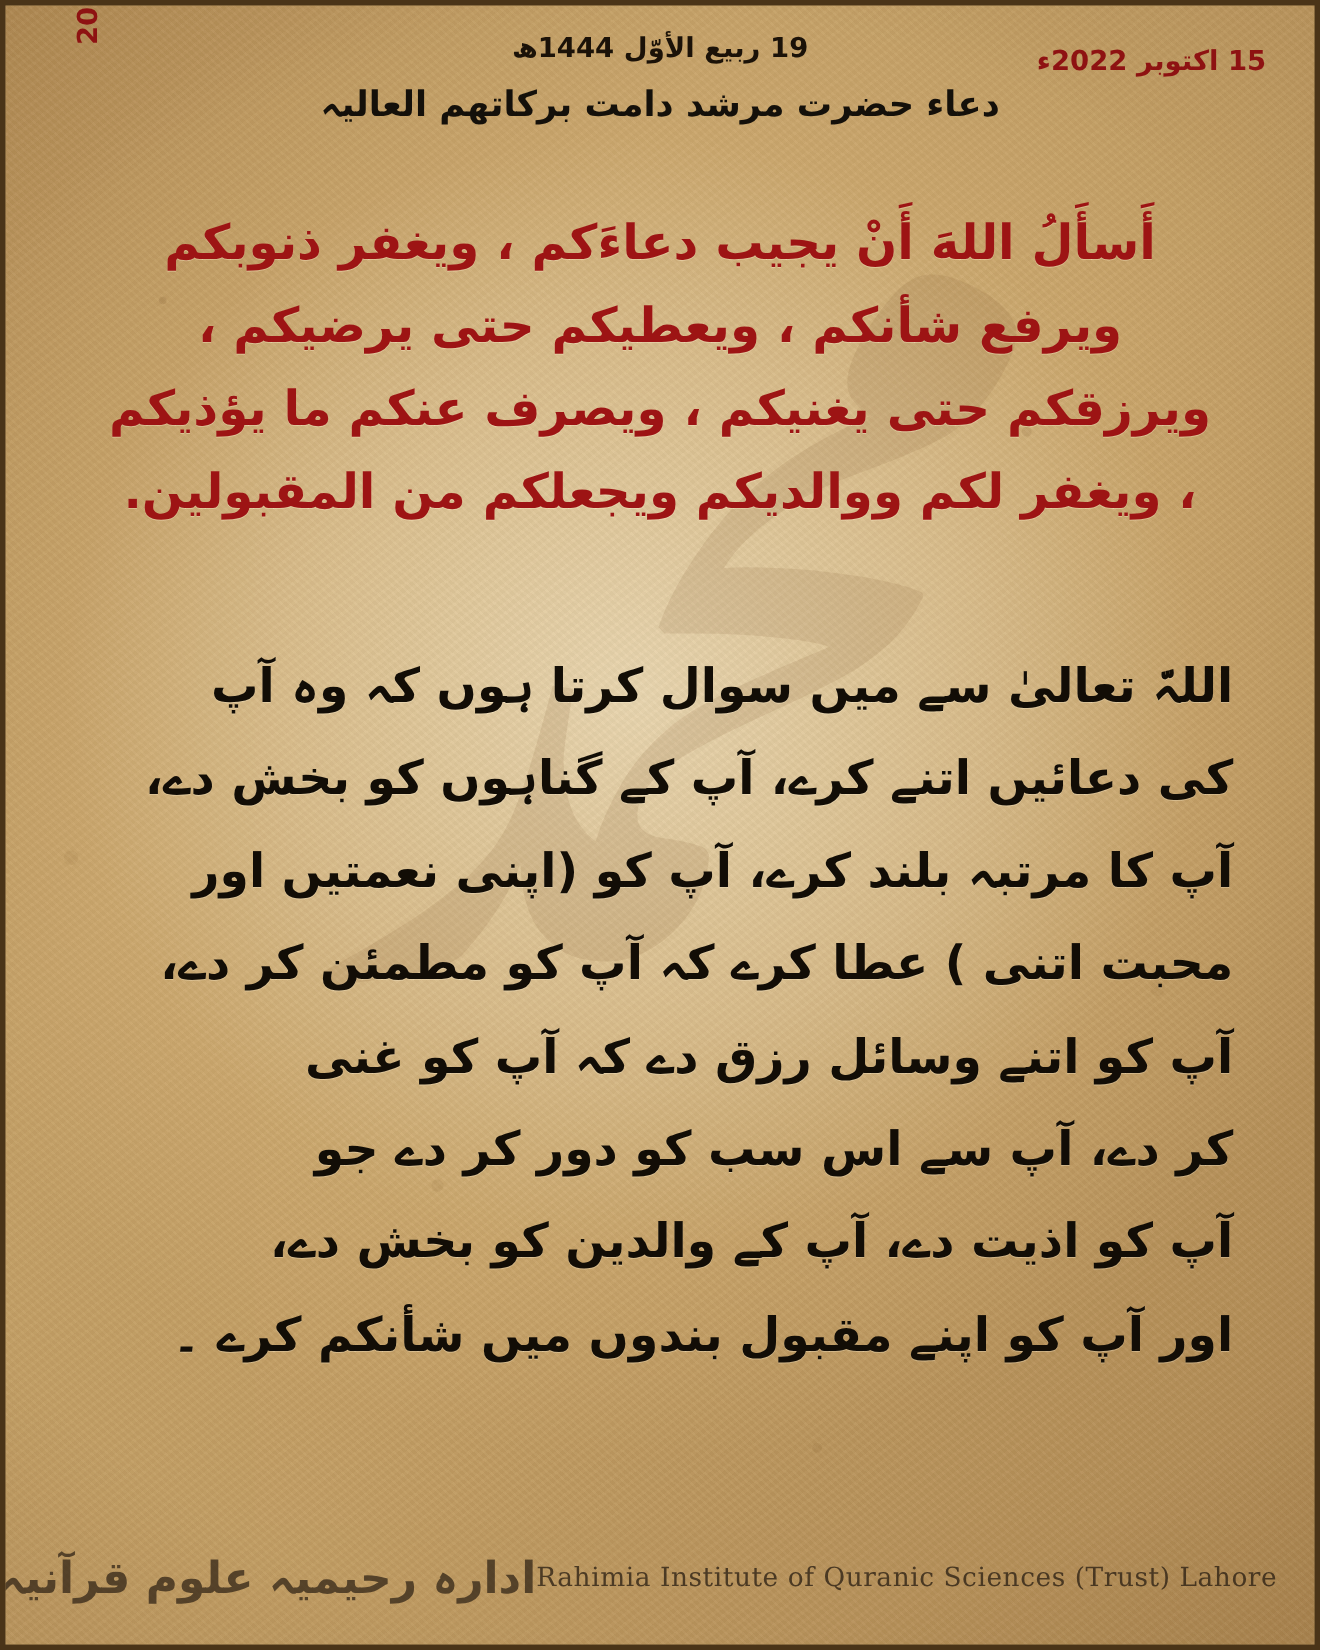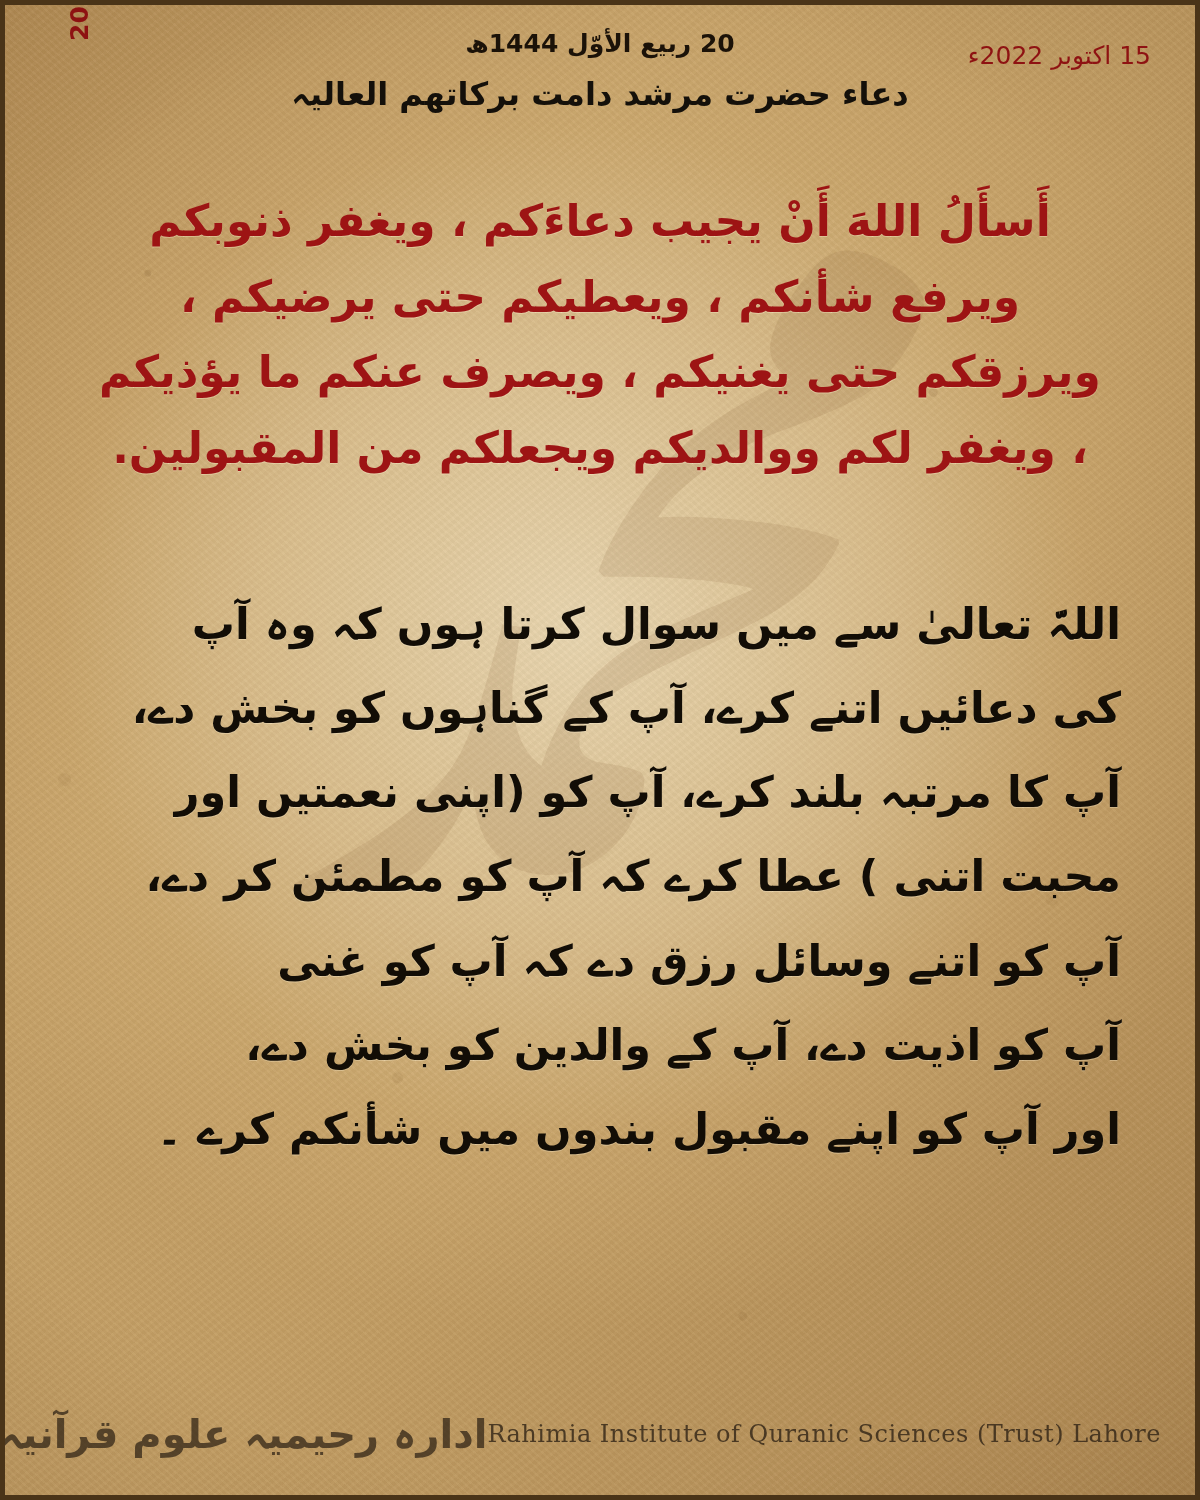--- a/index.html
+++ b/index.html
@@ -81,21 +81,21 @@
     font-size: 25px;
     font-weight: bold;
     color: #1b1208;
     white-space: nowrap;
   }
   .greg-date {
     position: absolute;
     right: 10px;
     top: 18px;
     font-size: 25px;
-    font-weight: normal;
+    font-weight: bold;
     color: #8e1212;
     white-space: nowrap;
   }
   .other-date {
     position: absolute;
     left: 14px;
     top: 10px;
     font-size: 25px;
     font-weight: bold;
     color: #8e1212;
@@ -176,34 +176,35 @@
 </head>
 <body>
 
 <div class="page">
   <div class="grain"></div>
   <div class="watermark">ﷴ</div>
 
   <div class="content">
 
     <div class="header">
-      <div class="hijri-date">20 ربيع الأوّل 1444ھ</div>
+      <div class="hijri-date">19 ربيع الأوّل 1444ھ</div>
       <div class="greg-date">15 اکتوبر 2022ء</div>
       <div class="other-date">29 اسو 2079</div>
       <div class="doc-title">دعاء حضرت مرشد دامت بركاتهم العالیہ</div>
     </div>
 
     <div class="arabic-block">أَسأَلُ اللهَ أَنْ یجیب دعاءَکم ، ویغفر ذنوبکم ویرفع شأنکم ، ویعطیکم حتی یرضیکم ، ویرزقکم حتی یغنیکم ، ویصرف عنکم ما یؤذیکم ، ویغفر لکم ووالدیکم ویجعلکم من المقبولین.</div>
 
     <div class="urdu-block">
       <span class="line">اللہّ تعالیٰ سے میں سوال کرتا ہوں کہ وہ آپ</span>
       <span class="line">کی دعائیں اتنے کرے، آپ کے گناہوں کو بخش دے،</span>
       <span class="line">آپ کا مرتبہ بلند کرے، آپ کو (اپنی نعمتیں اور</span>
       <span class="line">محبت اتنی ) عطا کرے کہ آپ کو مطمئن کر دے،</span>
       <span class="line">آپ کو اتنے وسائل رزق دے کہ آپ کو غنی</span>
+      <span class="line">کر دے، آپ سے اس سب کو دور کر دے جو</span>
       <span class="line">آپ کو اذیت دے، آپ کے والدین کو بخش دے،</span>
       <span class="line">اور آپ کو اپنے مقبول بندوں میں شأنکم کرے ۔</span>
     </div>
 
   </div>
 
   <div class="footer">
     <div class="footer-en">Rahimia Institute of Quranic Sciences (Trust) Lahore</div>
     <div class="footer-ar">ادارہ رحیمیہ علوم قرآنیہ لاہور</div>
   </div>

